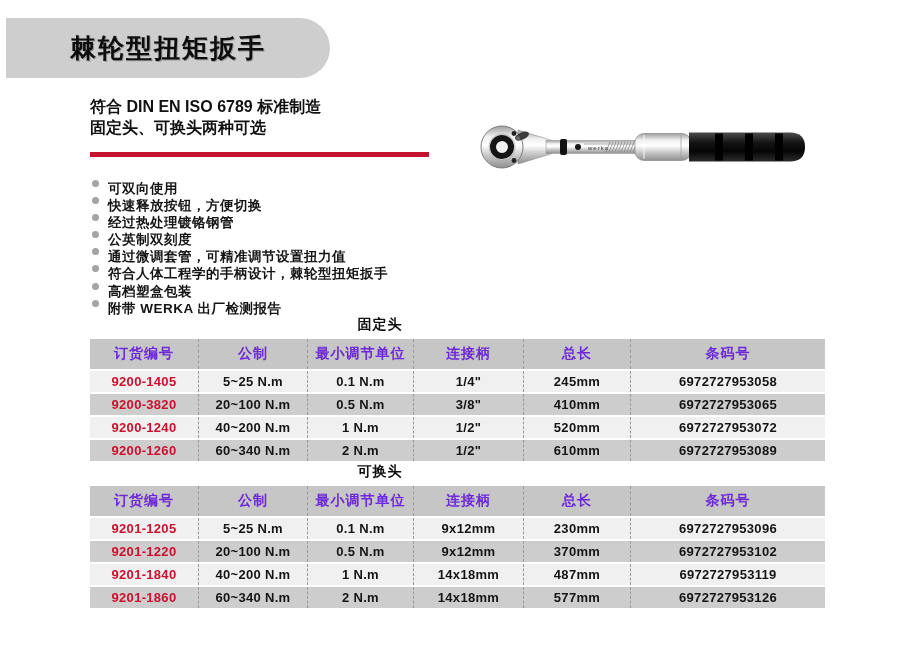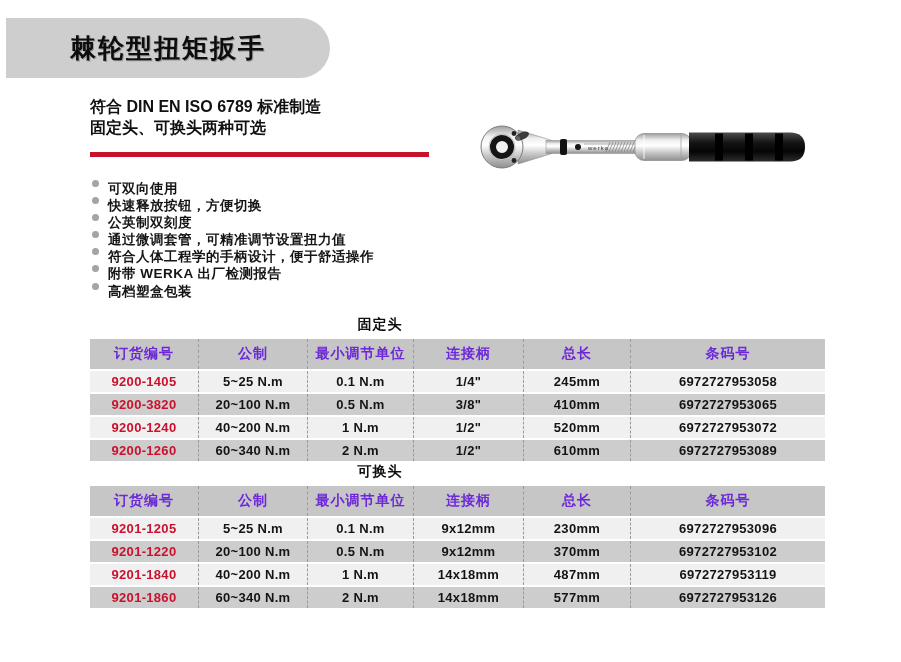--- a/index.html
+++ b/index.html
@@ -87,37 +87,41 @@
       <li>
         <span class="dot"></span>
         <span>可双向使用</span>
       </li>
       <li>
         <span class="dot"></span>
         <span>快速释放按钮，方便切换</span>
       </li>
       <li>
         <span class="dot"></span>
+        <span>经过热处理镀铬钢管</span>
+      </li>
+      <li>
+        <span class="dot"></span>
         <span>公英制双刻度</span>
       </li>
       <li>
         <span class="dot"></span>
         <span>通过微调套管，可精准调节设置扭力值</span>
       </li>
       <li>
         <span class="dot"></span>
-        <span>符合人体工程学的手柄设计，便于舒适操作</span>
+        <span>符合人体工程学的手柄设计，棘轮型扭矩扳手</span>
+      </li>
+      <li>
+        <span class="dot"></span>
+        <span>高档塑盒包装</span>
       </li>
       <li>
         <span class="dot"></span>
         <span>附带 WERKA 出厂检测报告</span>
-      </li>
-      <li>
-        <span class="dot"></span>
-        <span>高档塑盒包装</span>
       </li>
     </ul>
 
   <svg class="wrench-svg" width="350" height="88" viewBox="0 0 350 88">
     <defs>
       <linearGradient id="metalV" x1="0" y1="0" x2="0" y2="1">
         <stop offset="0" stop-color="#9e9e9e"></stop>
         <stop offset="0.25" stop-color="#f0f0f0"></stop>
         <stop offset="0.45" stop-color="#ffffff"></stop>
         <stop offset="0.72" stop-color="#c4c4c4"></stop>

